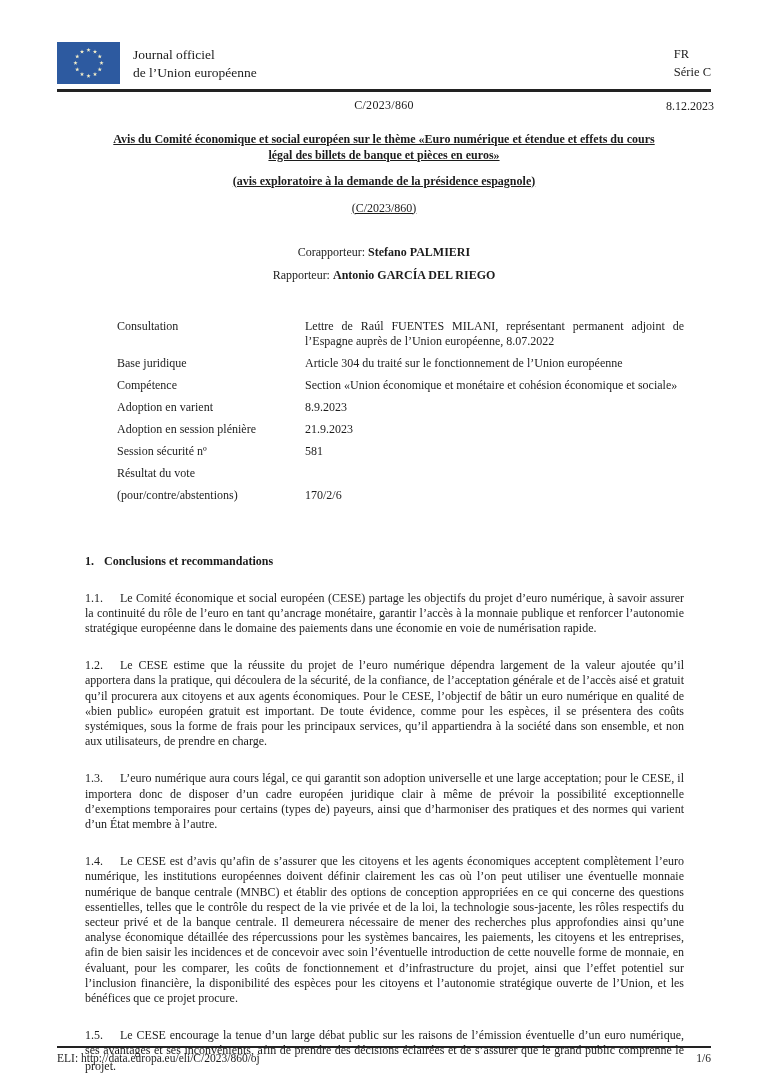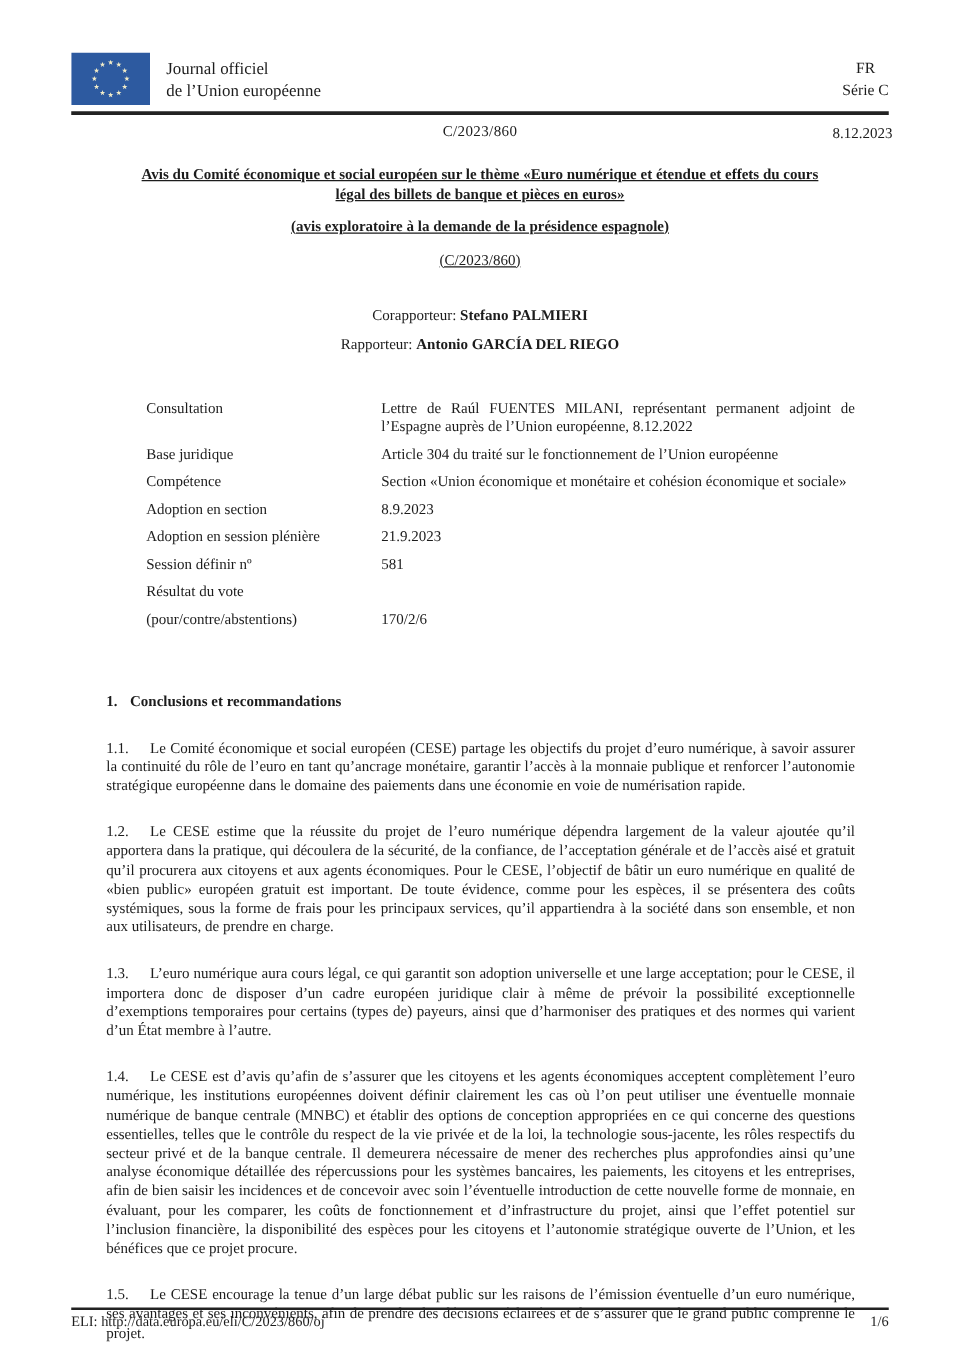--- a/index.html
+++ b/index.html
@@ -16,21 +16,21 @@
   
   .header-top {
     display:flex; align-items:flex-start; justify-content:space-between;
     padding:42px 57px 0 57px;
     gap:33px;
   }
   .brand { display:flex; align-items:flex-start; gap:13px; }
   .flag-wrap { width:63px; height:42px; flex:0 0 auto; }
   .flag-wrap svg { display:block; width:63px; height:42px; }
   .brand-text { font-size:13.5px; line-height:17.5px; padding-top:4px; }
-  .header-meta { text-align:center; font-size:12.5px; line-height:17.5px; padding-top:4px;margin-left:23px; }
+  .header-meta { text-align:left; font-size:12.5px; line-height:17.5px; padding-top:4px;margin-left:23px; }
 
   .header-rule { height:2.5px; background:#222222; margin:5px 57px 0 57px; }
 
   .docnum-row { position:relative; margin-top:6px; height:22px; }
   .doc-number { text-align:center; font-size:12px; letter-spacing:0.3px; }
   .doc-date  { position:absolute; right:54px; top:1px; font-size:12px; }
 
   
   .title-block { text-align:center; margin-top:11px;text-decoration:underline; }
   .title-main {
@@ -132,40 +132,40 @@
     </div>
     <div class="rapporteur-line">
       <span>Rapporteur:</span>
       <span class="rapporteur-name">Antonio GARCÍA DEL RIEGO</span>
     </div>
   </div>
 
   <div class="details-table">
     <div class="details-row">
       <div class="details-label">Consultation</div>
-      <div class="details-value">Lettre de Raúl FUENTES MILANI, représentant permanent adjoint de l’Espagne auprès de l’Union européenne, 8.12.2022</div>
+      <div class="details-value">Lettre de Raúl FUENTES MILANI, représentant permanent adjoint de l’Espagne auprès de l’Union européenne, 8.07.2022</div>
     </div>
     <div class="details-row">
       <div class="details-label">Base juridique</div>
       <div class="details-value">Article 304 du traité sur le fonctionnement de l’Union européenne</div>
     </div>
     <div class="details-row">
       <div class="details-label">Compétence</div>
       <div class="details-value">Section «Union économique et monétaire et cohésion économique et sociale»</div>
     </div>
     <div class="details-row">
-      <div class="details-label">Adoption en section</div>
+      <div class="details-label">Adoption en varient</div>
       <div class="details-value">8.9.2023</div>
     </div>
     <div class="details-row">
       <div class="details-label">Adoption en session plénière</div>
       <div class="details-value">21.9.2023</div>
     </div>
     <div class="details-row">
-      <div class="details-label">Session définir nº</div>
+      <div class="details-label">Session sécurité nº</div>
       <div class="details-value">581</div>
     </div>
     <div class="details-row">
       <div class="details-label">Résultat du vote</div>
       <div class="details-value"></div>
     </div>
     <div class="details-row">
       <div class="details-label">(pour/contre/abstentions)</div>
       <div class="details-value">170/2/6</div>
     </div>

